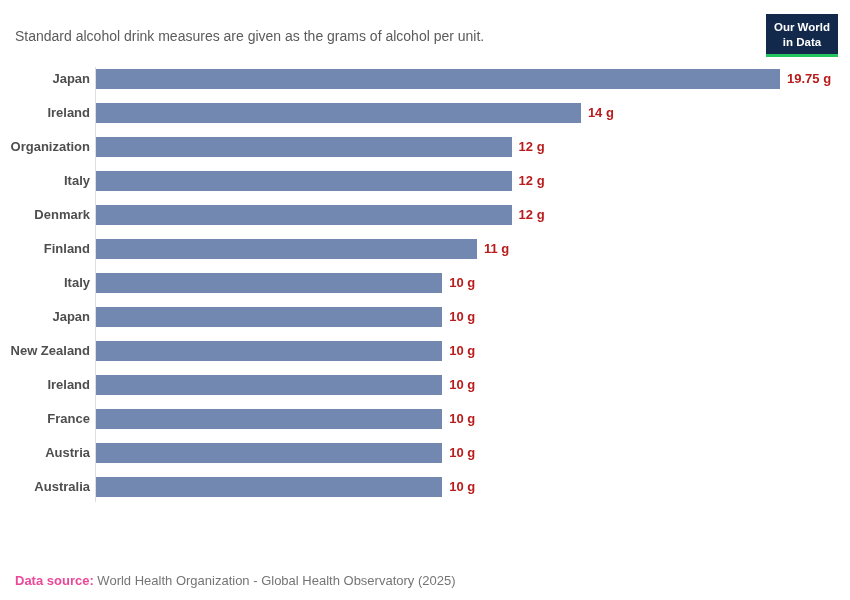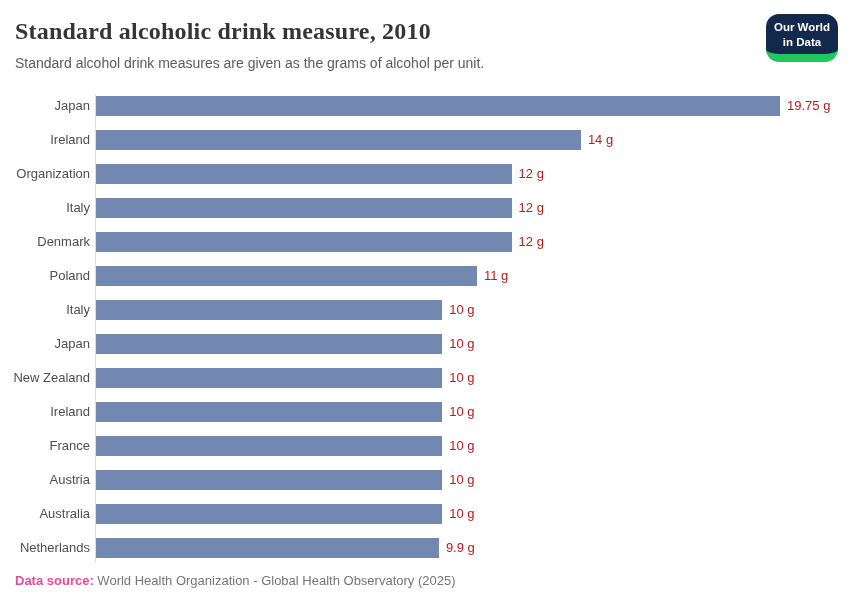--- a/index.html
+++ b/index.html
@@ -21,42 +21,42 @@
   .subtitle {
     margin-top: 10px;
     font-size: 14px;
     color: #5b5b5b;
   }
   .logo {
     position: absolute;
     top: 14px;
     right: 12px;
     background: #12294b;
-    border-bottom: 8px solid #22c55e;
+    border-bottom: 3px solid #22c55e;
     color: #ffffff;
     font-size: 11.5px;
     font-weight: 700;
     line-height: 1.3;
     text-align: center;
     padding: 6px 8px 4px 8px;
     cursor: pointer;
-    border-radius: 13px;
   }
   .chart { margin-top: 23px; }
   .chart-rows {
     margin-left: 95px;
     border-left: 1px solid #dedede;
     padding-bottom: 4px;
   }
   .row {
     position: relative;
     height: 23px;
     margin-bottom: 11px;
     display: flex;
     align-items: center;
+    font-weight: bold;
   }
   .row:last-child { margin-bottom: 0; }
   .row-label {
     position: absolute;
     right: 100%;
     margin-right: 6px;
     width: 90px;
     text-align: right;
     font-size: 13px;
     color: #4e4e4e;
@@ -81,21 +81,20 @@
     font-size: 13px;
     color: #757575;
   }
   .footer .ds-label { font-weight: 700; color: #ec4899; }
   .footer .link { color: #6e6e6e; cursor: pointer; }
 </style>
 </head>
 <body>
 
 <div class="header">
-  <div class="title">Standard alcoholic drink measure, 2010</div>
   <div class="subtitle">Standard alcohol drink measures are given as the grams of alcohol per unit.</div>
 </div>
 
 <div class="logo">
   <div>Our World</div>
   <div>in Data</div>
 </div>
 
 <div class="chart">
   <div class="chart-rows">
@@ -118,21 +117,21 @@
         <div class="row-label">Italy</div>
         <div class="bar" style="width: 415.6px; background: rgb(114, 136, 177);"></div>
         <div class="row-value">12 g</div>
       </div>
       <div class="row">
         <div class="row-label">Denmark</div>
         <div class="bar" style="width: 415.6px; background: rgb(114, 136, 177);"></div>
         <div class="row-value">12 g</div>
       </div>
       <div class="row">
-        <div class="row-label">Poland</div>
+        <div class="row-label">Finland</div>
         <div class="bar" style="width: 381px; background: rgb(114, 136, 177);"></div>
         <div class="row-value">11 g</div>
       </div>
       <div class="row">
         <div class="row-label">Italy</div>
         <div class="bar" style="width: 346.3px; background: rgb(114, 136, 177);"></div>
         <div class="row-value">10 g</div>
       </div>
       <div class="row">
         <div class="row-label">Japan</div>
@@ -157,25 +156,20 @@
       <div class="row">
         <div class="row-label">Austria</div>
         <div class="bar" style="width: 346.3px; background: rgb(114, 136, 177);"></div>
         <div class="row-value">10 g</div>
       </div>
       <div class="row">
         <div class="row-label">Australia</div>
         <div class="bar" style="width: 346.3px; background: rgb(114, 136, 177);"></div>
         <div class="row-value">10 g</div>
       </div>
-      <div class="row">
-        <div class="row-label">Netherlands</div>
-        <div class="bar" style="width: 342.9px; background: rgb(114, 136, 177);"></div>
-        <div class="row-value">9.9 g</div>
-      </div>
     </div>
 </div>
 
 <div class="footer">
   <div>
     <span class="ds-label">Data source:</span><span> World Health Organization - Global Health Observatory (2025)</span>
   </div>
 </div>
 
 </body></html>

